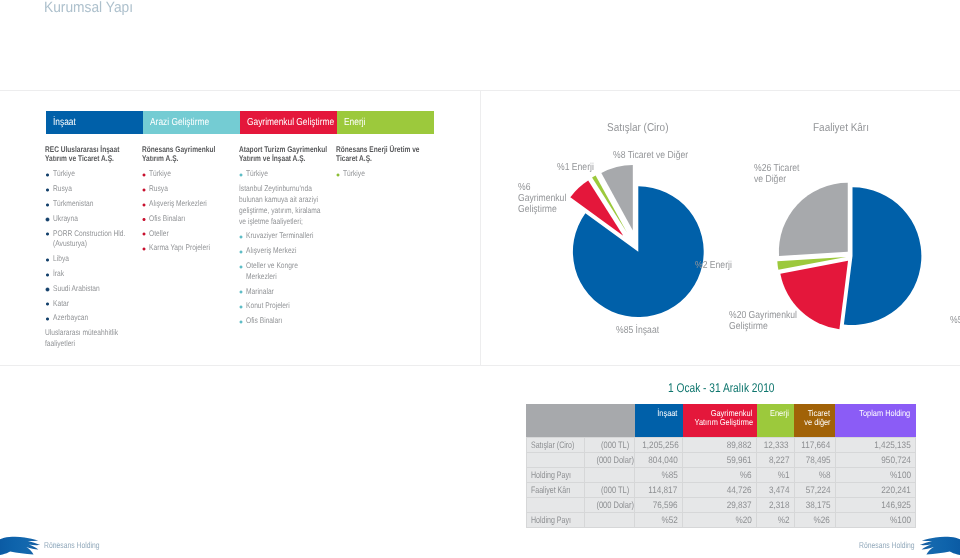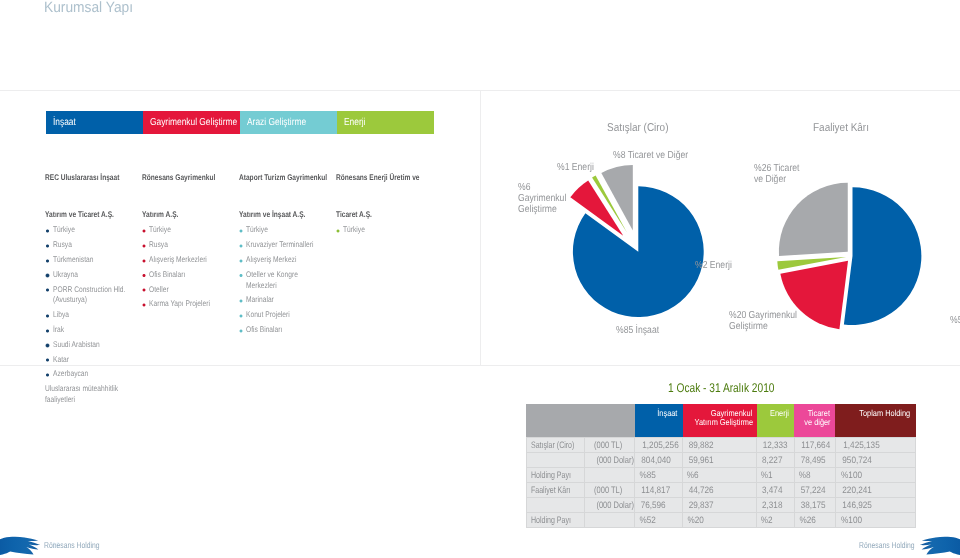--- a/index.html
+++ b/index.html
@@ -17,44 +17,44 @@
 
   
   .tabrow{position:absolute;left:46px;top:110.5px;width:387.5px;height:23.5px;display:flex;}
   .tab{flex:1 1 0;height:23.5px;color:#fff;font-size:10.1px;line-height:23.8px;
        padding-left:7px;box-sizing:border-box;overflow:hidden;}
   .tab .sq{transform:scaleX(.83);}
 
   
   .col{position:absolute;top:144.6px;font-size:8.2px;color:#929497;}
   .colh{font-weight:bold;color:#58595B;font-size:8.2px;}
-  .colh div{height:9.85px;line-height:9.85px;margin-top:28px;}
+  .colh div{height:9.85px;line-height:9.85px;}
   .colh .sq{transform:scaleX(.805);}
   .lines{margin-top:5.1px;}
   .item{position:relative;margin-bottom:4.0px;}
   .item .tx div{line-height:10.8px;height:10.8px;}
   .bullet .tx{padding-left:7.4px;}
   .dot{position:absolute;left:0.3px;top:3.6px;width:4.2px;height:4.2px;border-radius:50%;}
   .item .sq{transform:scaleX(.815);}
 
   
   .charttitle{position:absolute;font-size:11.4px;color:#939598;}
   .charttitle .sq{transform:scaleX(.875);}
   .plabel{position:absolute;font-size:10.2px;color:#939598;line-height:11.5px;}
   .plabel .sq{transform:scaleX(.845);}
 
   
-  #tcaption{position:absolute;font-size:12.6px;color:#4d7c0f;}
+  #tcaption{position:absolute;font-size:12.6px;color:#0f766e;}
   #tcaption .sq{transform:scaleX(.809);}
   table.fin{position:absolute;left:525.5px;top:403.5px;width:390px;border-collapse:collapse;
             table-layout:fixed;}
   table.fin th{height:27.8px;color:#fff;font-size:8.6px;font-weight:normal;
                text-align:right;padding:5.3px 5.1px 0 2px;line-height:9.3px;vertical-align:top;}
   table.fin th .sq{transform:scaleX(.86);transform-origin:right center;}
-  table.fin td{height:14.07px;font-size:9.4px;color:#8d8f92;
+  table.fin td{height:14.07px;font-size:9.4px;color:#8d8f92;text-align:right;
                padding:0 4.5px 0 2px;background:#E6E7E8;border:1px solid #d6d7d8;
                line-height:14.07px;white-space:nowrap;}
   table.fin td .sq{transform:scaleX(.873);transform-origin:right center;}
   table.fin td.unit .sq{transform:scaleX(.80);}
   table.fin td.lab{text-align:left;padding-left:4.5px;}
   table.fin td.lab .sq{transform-origin:left center;transform:scaleX(.75);}
 
   
   .fnum{position:absolute;color:#e8f3fb;font-size:8.2px;font-weight:bold;margin-left:37px;}
   .fnum .sq{transform:scaleX(.88);}
@@ -64,22 +64,22 @@
 </head>
 <body>
 
 <div class="page">
   <div id="title"><span class="sq">Kurumsal Yapı</span></div>
   <div class="hr" style="top:90px"></div>
   <div class="hr" style="top:365px"></div>
   <div class="vr" style="left:480px;top:91px;height:274px"></div>
   <div class="tabrow">
     <div class="tab" style="background:#0060A9"><span class="sq">İnşaat</span></div>
+    <div class="tab" style="background:#74CCD3"><span class="sq">Arazi Geliştirme</span></div>
     <div class="tab" style="background:#E4173B"><span class="sq">Gayrimenkul Geliştirme</span></div>
-    <div class="tab" style="background:#74CCD3"><span class="sq">Arazi Geliştirme</span></div>
     <div class="tab" style="background:#9CC93C"><span class="sq">Enerji</span></div>
   </div>
   <div class="col" style="left:45.2px;width:99px">
     <div class="colh">
         <div><span class="sq">REC Uluslararası İnşaat</span></div>
         <div><span class="sq">Yatırım ve Ticaret A.Ş.</span></div>
       </div>
     <div class="lines">
       <div class="item bullet">
           <span class="dot" style="background:radial-gradient(circle closest-side,#13406B 52%,#13406B55 82%,#13406B00 100%)"></span>
@@ -197,20 +197,28 @@
   <div class="col" style="left:238.8px;width:97px">
     <div class="colh">
         <div><span class="sq">Ataport Turizm Gayrimenkul</span></div>
         <div><span class="sq">Yatırım ve İnşaat A.Ş.</span></div>
       </div>
     <div class="lines">
       <div class="item bullet">
           <span class="dot" style="background:radial-gradient(circle closest-side,#5FBDC6 52%,#5FBDC655 82%,#5FBDC600 100%)"></span>
           <div class="tx">
             <div><span class="sq">Türkiye</span></div>
+          </div>
+        </div>
+      <div class="item para">
+          <div class="tx">
+            <div><span class="sq">İstanbul Zeytinburnu'nda</span></div>
+            <div><span class="sq">bulunan kamuya ait araziyi</span></div>
+            <div><span class="sq">geliştirme, yatırım, kiralama</span></div>
+            <div><span class="sq">ve işletme faaliyetleri;</span></div>
           </div>
         </div>
       <div class="item bullet">
           <span class="dot" style="background:radial-gradient(circle closest-side,#5FBDC6 52%,#5FBDC655 82%,#5FBDC600 100%)"></span>
           <div class="tx">
             <div><span class="sq">Kruvaziyer Terminalleri</span></div>
           </div>
         </div>
       <div class="item bullet">
           <span class="dot" style="background:radial-gradient(circle closest-side,#5FBDC6 52%,#5FBDC655 82%,#5FBDC600 100%)"></span>
@@ -321,25 +329,25 @@
       <th style="background:#0060A9">
             <div><span class="sq">İnşaat</span></div>
           </th>
       <th style="background:#E4173B">
             <div><span class="sq">Gayrimenkul</span></div>
             <div><span class="sq">Yatırım Geliştirme</span></div>
           </th>
       <th style="background:#9CC93C">
             <div><span class="sq">Enerji</span></div>
           </th>
-      <th style="background:#ec4899">
+      <th style="background:#a16207">
             <div><span class="sq">Ticaret</span></div>
             <div><span class="sq">ve diğer</span></div>
           </th>
-      <th style="background:#7f1d1d">
+      <th style="background:#8b5cf6">
             <div><span class="sq">Toplam Holding</span></div>
           </th>
     </tr>
       </thead>
     <tbody>
       <tr>
         <td class="lab"><span class="sq">Satışlar (Ciro)</span></td>
         <td class="unit"><span class="sq">(000 TL)</span></td>
         <td class=""><span class="sq">1,205,256</span></td>
         <td class=""><span class="sq">89,882</span></td>

